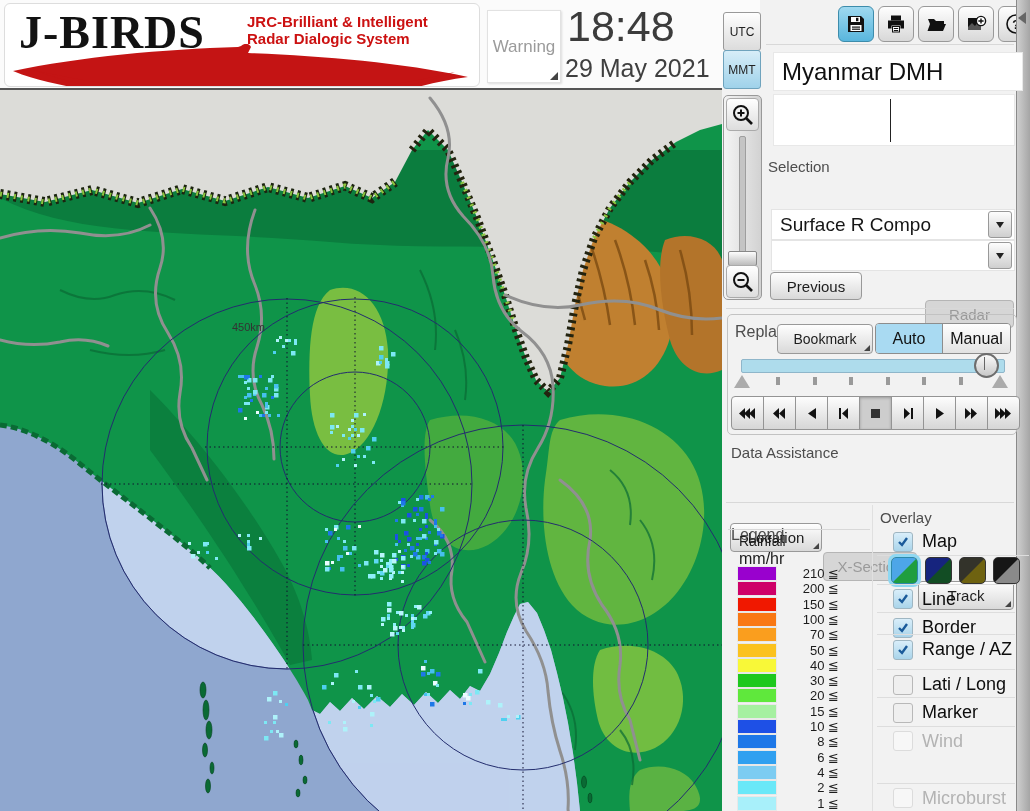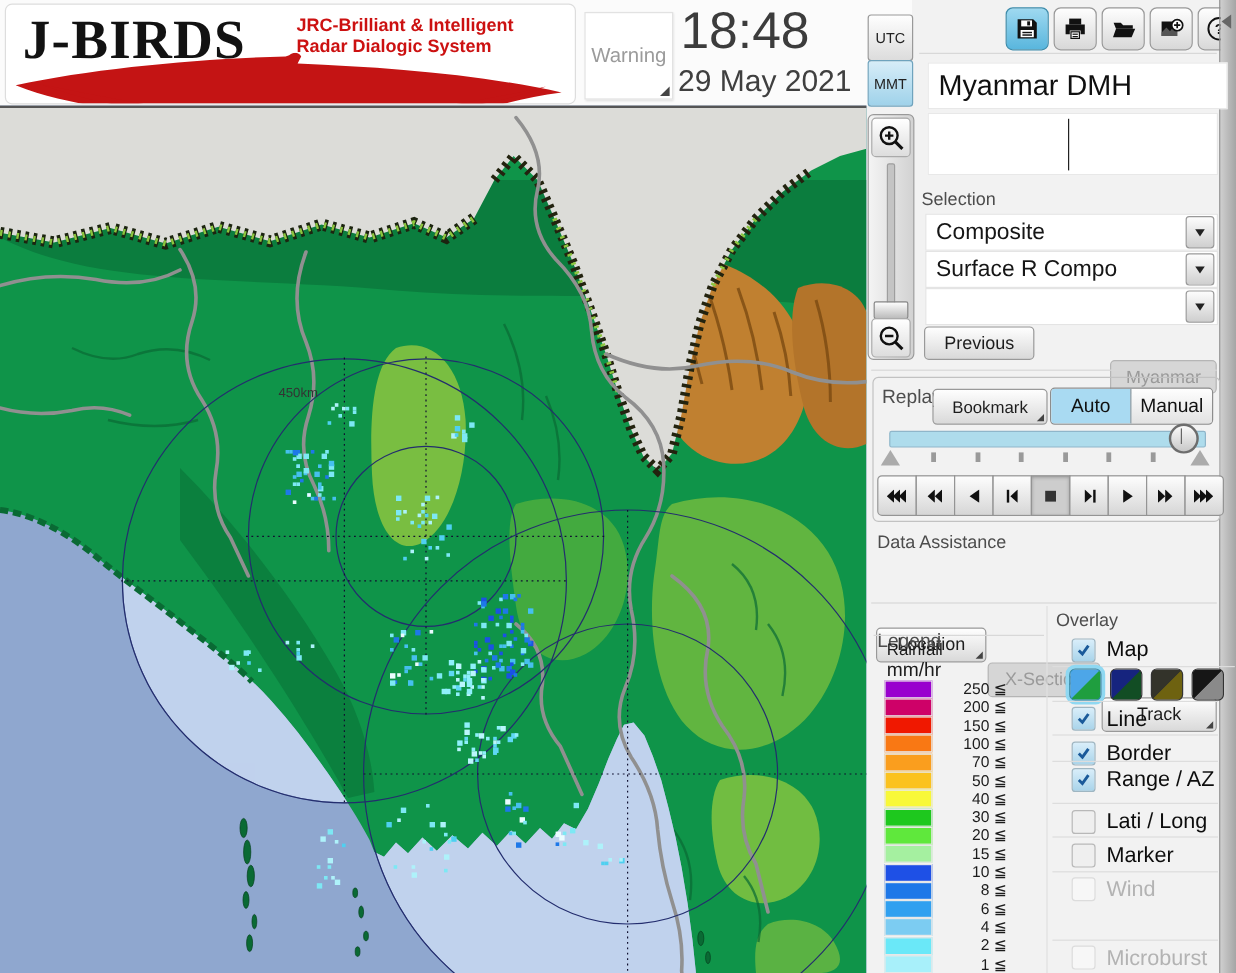--- a/index.html
+++ b/index.html
@@ -570,41 +570,35 @@
   </div>
 
   <div class="abs rule" style="left:766px;top:44px;width:248px"></div>
 
   <div class="abs whitebox station">Myanmar DMH</div>
   <div class="abs whitebox" style="left:773px;top:94px;width:240px;height:50px"></div>
   <div class="abs cursorline"></div>
 
   <div class="abs sec-label" style="left:768px;top:158px">Selection</div>
 
-  <div class="abs dd" style="top:178px">
-    <div class="dd-val">Composite</div>
-    <div class="dd-btn">
-        <div class="dd-arrow"></div>
-      </div>
-  </div>
   <div class="abs dd" style="top:209px">
     <div class="dd-val">Surface R Compo</div>
     <div class="dd-btn">
         <div class="dd-arrow"></div>
       </div>
   </div>
   <div class="abs dd" style="top:240px">
     <div class="dd-val"></div>
     <div class="dd-btn">
         <div class="dd-arrow"></div>
       </div>
   </div>
 
   <div class="abs btn" style="left:770px;top:272px;width:90px;height:26px">Previous</div>
-  <div class="abs btn disabled" style="left:925px;top:272px;width:87px;height:26px">Myanmar</div>
+  <div class="abs btn disabled" style="left:925px;top:272px;width:87px;height:26px">Radar</div>
 
   <div class="abs rule" style="left:726px;top:308px;width:288px"></div>
 
   <div class="abs replay-box">
     <div class="abs sec-label" style="left:7px;top:8px;font-size:16px">Replay</div>
     <div class="abs btn" style="left:49px;top:9px;width:94px;height:28px;font-size:14px">
       <span>Bookmark</span>
       <span class="corner-tri sm"></span>
     </div>
     <div class="seg" style="left:147px;top:8px;width:134px;height:29px">
@@ -697,21 +691,21 @@
   <div class="abs rule" style="left:726px;top:502px;width:288px"></div>
   <div class="abs vdiv"></div>
 
   <div class="abs sec-label" style="left:731px;top:526px;font-size:16px">Legend</div>
   <div class="abs rule" style="left:728px;top:529px;width:142px"></div>
   <div class="abs" style="left:739px;top:533px;font-size:14px;color:#1c1c1c">Rainfall</div>
   <div class="abs" style="left:739px;top:550px;font-size:16px;color:#1c1c1c">mm/hr</div>
   <div id="legend-rows">
       <div class="lg-row" style="left: 737px; top: 566px;">
         <div class="lg-swatch" style="background: rgb(153, 1, 206);"></div>
-        <div class="lg-label">250 ≦</div>
+        <div class="lg-label">210 ≦</div>
       </div>
       <div class="lg-row" style="left: 737px; top: 581.3px;">
         <div class="lg-swatch" style="background: rgb(206, 1, 104);"></div>
         <div class="lg-label">200 ≦</div>
       </div>
       <div class="lg-row" style="left: 737px; top: 596.6px;">
         <div class="lg-swatch" style="background: rgb(240, 24, 0);"></div>
         <div class="lg-label">150 ≦</div>
       </div>
       <div class="lg-row" style="left: 737px; top: 611.9px;">

